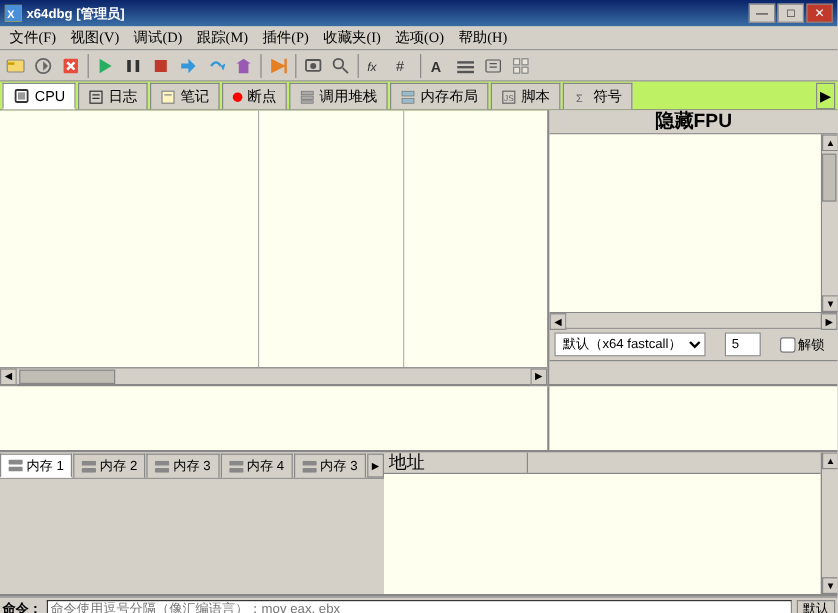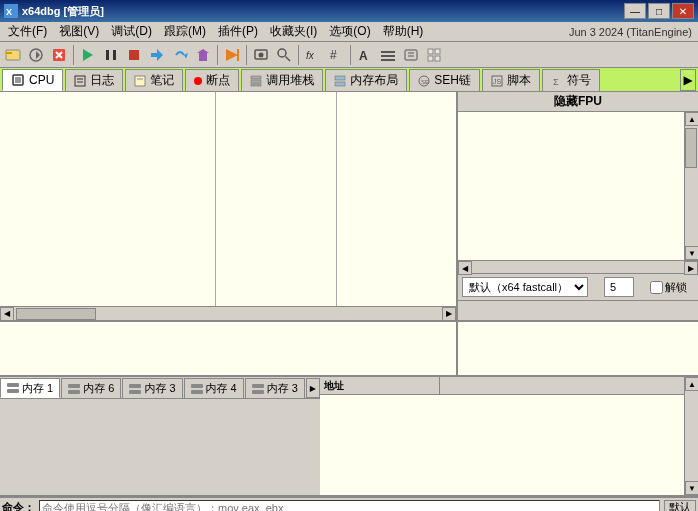--- a/index.html
+++ b/index.html
@@ -60,20 +60,21 @@
       display: flex;
       align-items: center;
       padding: 0 2px;
       border-bottom: 1px solid #888;
       font-size: 12px;
     }
     .menubar-item {
       padding: 1px 6px;
       cursor: pointer;
       white-space: nowrap;
+      font-family: Liberation Serif, serif;
     }
     .menubar-date {
       margin-left: auto;
       font-size: 11px;
       padding-right: 4px;
       color: #333;
     }
 
     
     .toolbar {
@@ -217,21 +218,21 @@
       background: #d4d0c8;
     }
     .fpu-header {
       height: 20px;
       background: #d4d0c8;
       display: flex;
       align-items: center;
       justify-content: center;
       font-weight: bold;
       border-bottom: 1px solid #888;
-      font-size: 12px;
+      font-size: 16px;
     }
     .fpu-body {
       flex: 1;
       background: #fffff0;
       position: relative;
       overflow: hidden;
     }
     .fpu-scrollbar-v {
       width: 14px;
       background: #d4d0c8;
@@ -369,22 +370,22 @@
     }
     .memory-header-row {
       height: 18px;
       background: #d4d0c8;
       display: flex;
       border-bottom: 1px solid #888;
     }
     .memory-header-cell {
       padding: 1px 4px;
       border-right: 1px solid #888;
-      font-size: 10px;
-      font-weight: bold;
+      font-size: 15px;
+      font-weight: normal;
       display: flex;
       align-items: center;
     }
     .memory-data-area {
       flex: 1;
       background: #fffff0;
     }
     .memory-scrollbar-v {
       width: 14px;
       background: #d4d0c8;
@@ -462,21 +463,20 @@
 
 <div class="menubar">
   <span class="menubar-item">文件(F)</span>
   <span class="menubar-item">视图(V)</span>
   <span class="menubar-item">调试(D)</span>
   <span class="menubar-item">跟踪(M)</span>
   <span class="menubar-item">插件(P)</span>
   <span class="menubar-item">收藏夹(I)</span>
   <span class="menubar-item">选项(O)</span>
   <span class="menubar-item">帮助(H)</span>
-  <span class="menubar-date">Jun 3 2024 (TitanEngine)</span>
 </div>
 
 <div class="toolbar">
 
   <button class="toolbar-btn">
     <svg width="16" height="16" viewBox="0 0 16 16">
         <rect x="1" y="3" width="14" height="10" rx="1" fill="#f5d76e" stroke="#888" stroke-width="1"></rect>
         <rect x="1" y="5" width="6" height="2" fill="#c8a000"></rect>
       </svg>
   </button>
@@ -621,27 +621,20 @@
         <rect x="1" y="9" width="10" height="2" fill="#aaa" stroke="#666" stroke-width="0.5"></rect>
       </svg>
     <span>调用堆栈</span>
   </div>
   <div class="tab-item">
     <svg width="12" height="12" viewBox="0 0 12 12">
         <rect x="1" y="1" width="10" height="4" fill="#9bc" stroke="#666" stroke-width="0.5"></rect>
         <rect x="1" y="7" width="10" height="4" fill="#9bc" stroke="#666" stroke-width="0.5"></rect>
       </svg>
     <span>内存布局</span>
-  </div>
-  <div class="tab-item">
-    <svg width="12" height="12" viewBox="0 0 12 12">
-        <circle cx="6" cy="6" r="5" fill="none" stroke="#666" stroke-width="1"></circle>
-        <text x="3" y="9" font-size="6" fill="#666">SE</text>
-      </svg>
-    <span>SEH链</span>
   </div>
   <div class="tab-item">
     <svg width="12" height="12" viewBox="0 0 12 12">
         <rect x="1" y="1" width="10" height="10" fill="none" stroke="#666" stroke-width="1"></rect>
         <text x="2" y="9" font-size="7" fill="#666">JS</text>
       </svg>
     <span>脚本</span>
   </div>
   <div class="tab-item">
     <svg width="12" height="12" viewBox="0 0 12 12">
@@ -714,21 +707,21 @@
           <rect x="0" y="0" width="12" height="4" rx="1" fill="#888"></rect>
           <rect x="0" y="6" width="12" height="4" rx="1" fill="#888"></rect>
         </svg>
       <span>内存 1</span>
     </div>
     <div class="mem-tab">
       <svg width="12" height="10" viewBox="0 0 12 10">
           <rect x="0" y="0" width="12" height="4" rx="1" fill="#888"></rect>
           <rect x="0" y="6" width="12" height="4" rx="1" fill="#888"></rect>
         </svg>
-      <span>内存 6</span>
+      <span>内存 2</span>
     </div>
     <div class="mem-tab">
       <svg width="12" height="10" viewBox="0 0 12 10">
           <rect x="0" y="0" width="12" height="4" rx="1" fill="#888"></rect>
           <rect x="0" y="6" width="12" height="4" rx="1" fill="#888"></rect>
         </svg>
       <span>内存 3</span>
     </div>
     <div class="mem-tab">
       <svg width="12" height="10" viewBox="0 0 12 10">

